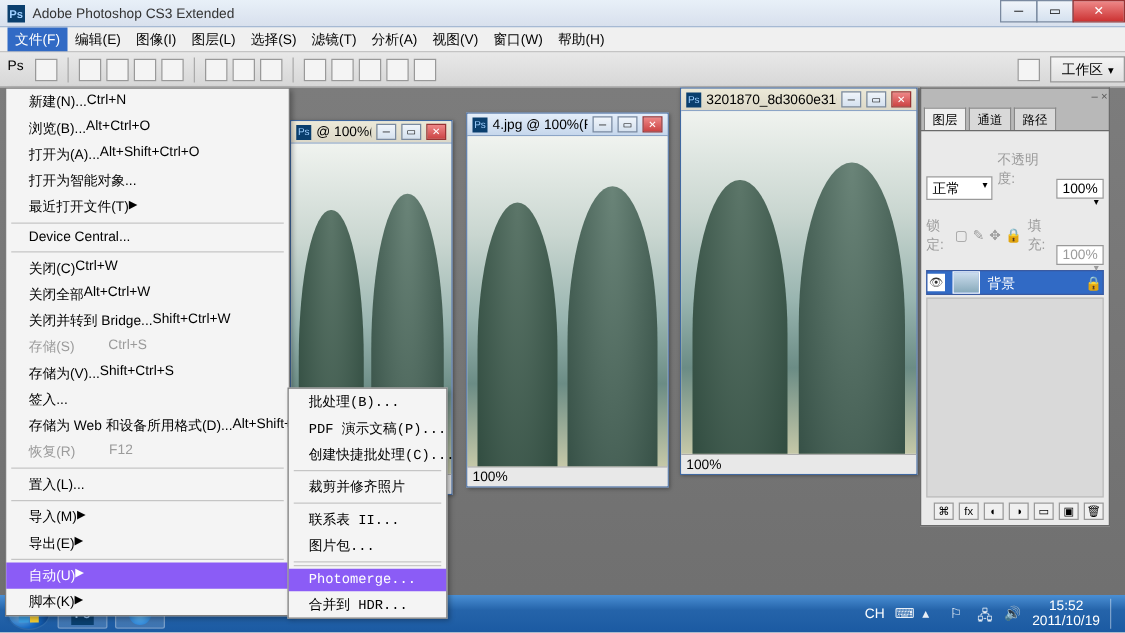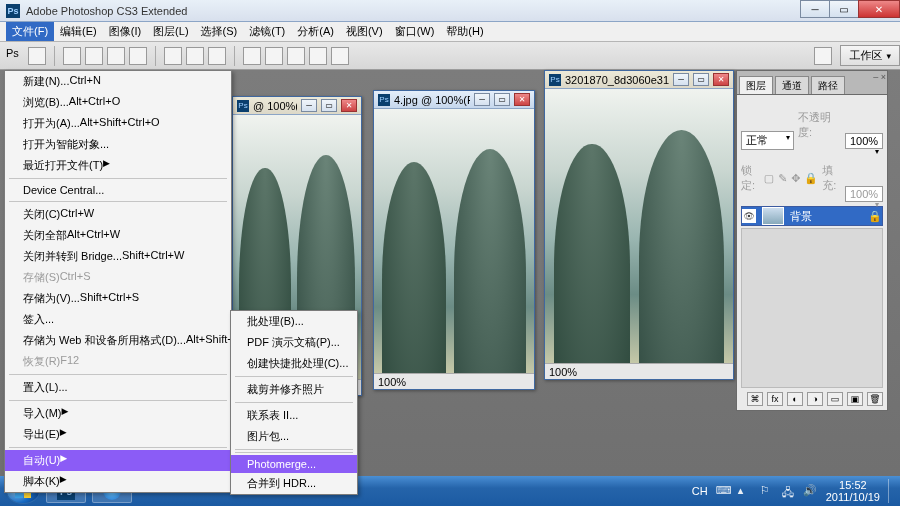--- a/index.html
+++ b/index.html
@@ -24,47 +24,47 @@
 .tool-icon { width:18px; height:18px; border:1px solid #999; background:#f4f4f4; }
 .workspace-btn { background:linear-gradient(#f5f5f5,#e0e0e0); border:1px solid #999; padding:2px 8px; margin-left:4px; display:flex; align-items:center; gap:4px;justify-content:center;}
 .workspace-btn::after{content:"▾"; font-size:9px;}
 
 
 .main { position: relative; height: 436px; background: linear-gradient(#7c7c7c, #6f6f6f); }
 
 
 .menu { position: absolute; left: 4px; top: 0; width: 228px; background: #f4f4f4; border: 1px solid #7b7b7b; box-shadow: 2px 2px 4px rgba(0,0,0,0.3); z-index: 100; }
 .menu-item { display: flex; padding: 3px 12px 3px 18px; cursor: default; white-space: nowrap; }
-.menu-item.disabled { color: #9b9b9b; }
+.menu-item.disabled { color: #9b9b9b; gap: 27px; }
 .menu-item.highlighted { background: #8b5cf6; color: #fff; }
 .menu-item .arrow { font-size: 9px; }
 .menu-sep { height: 1px; background: #c5c5c5; margin: 2px 4px; }
 
 
 .submenu { position: absolute; left: 230px; top: 240px; width: 128px; background: #f4f4f4; border: 1px solid #7b7b7b; box-shadow: 2px 2px 4px rgba(0,0,0,0.3); z-index: 101; }
-.submenu .menu-item{ padding:3px 10px 3px 16px; }
+.submenu .menu-item{ padding:3px 10px 3px 16px;font-family:Liberation Mono, monospace; }
 
 
 .doc-win { position:absolute; background:#eee; border:1px solid #4068a0; box-shadow:1px 1px 3px rgba(0,0,0,0.35); }
 .doc-titlebar { height:18px; background:linear-gradient(#e4eefa,#c6d7ec); display:flex; align-items:center; padding:0 4px; gap:4px; border-bottom:1px solid #8ca5c6;}
 .doc-titlebar.inactive{ background:linear-gradient(#ece9d8,#dcd8c8);}
 .doc-titlebar .doc-icon{ width:12px; height:12px; background:#0a3f6e; color:#9ecfff; font-size:8px; display:flex; align-items:center; justify-content:center;}
 .doc-titlebar .title{ flex:1; white-space:nowrap; overflow:hidden; }
 .doc-titlebar .wbtn{ width:16px; height:13px; border:1px solid #7a8aa0; background:linear-gradient(#f0f5fa,#d5e1ef); font-size:8px; display:flex; align-items:center; justify-content:center; }
 .doc-titlebar .wbtn.close{ background:linear-gradient(#e88,#c44); color:#fff; border-color:#933;}
 .doc-canvas{ background:linear-gradient(180deg,#f0f3ef 0%,#c9d6d0 30%,#99b5b0 55%,#6b8c85 75%,#c5c8a8 100%); position:relative; overflow:hidden;}
 .mountains{ position:absolute; inset:0; }
 .mountains::before,.mountains::after{content:""; position:absolute; border-radius:50% 50% 0 0;}
 .mountains::before{ left:5%; top:20%; width:40%; height:90%; background:radial-gradient(ellipse at top,#5c7669,#2f4a3e); }
 .mountains::after{ right:5%; top:15%; width:45%; height:95%; background:radial-gradient(ellipse at top,#6a8478,#344e44); }
 .doc-status{ height:16px; background:#e8e8e8; border-top:1px solid #aaa; font-size:10px; padding-left:4px; display:flex; align-items:center;}
 
 
 .panel-group { position:absolute; right:12px; top:0; width:152px; z-index:50; }
-.panel-tabs { display:flex; background:#b8b8b8; height:24px; border:1px solid #6a6a6a; border-bottom:none; align-items:flex-end; gap:2px; padding-left:2px;}
+.panel-tabs { display:flex; background:#b8b8b8; height:34px; border:1px solid #6a6a6a; border-bottom:none; align-items:flex-end; gap:2px; padding-left:2px;}
 .panel-tab { background:#d9d9d9; border:1px solid #888; border-bottom:none; padding:2px 6px 1px 6px; font-size:10px; }
 .panel-tab.active{ background:#f0f0f0; }
 .panel-body { background:#eaeaea; border:1px solid #6a6a6a; padding:4px; }
 .panel-row { display:flex; align-items:center; gap:4px; margin-bottom:4px;}
 .panel-select{ border:1px solid #999; background:#fff; padding:1px 14px 1px 4px; position:relative;margin-top:32px;}
 .panel-select::after{content:"▾"; position:absolute; right:3px; font-size:8px;}
 .panel-disabled{ color:#9b9b9b; }
 .layer-row { display:flex; align-items:center; background:#316ac5; color:#fff; padding:0; border:1px solid #3b5aa0;}
 .eye-icon{ width:14px; height:14px; background:#fff; margin-right:6px; display:flex; align-items:center; justify-content:center;}
 .eye-icon::before{content:"👁"; font-size:9px; color:#333;}

